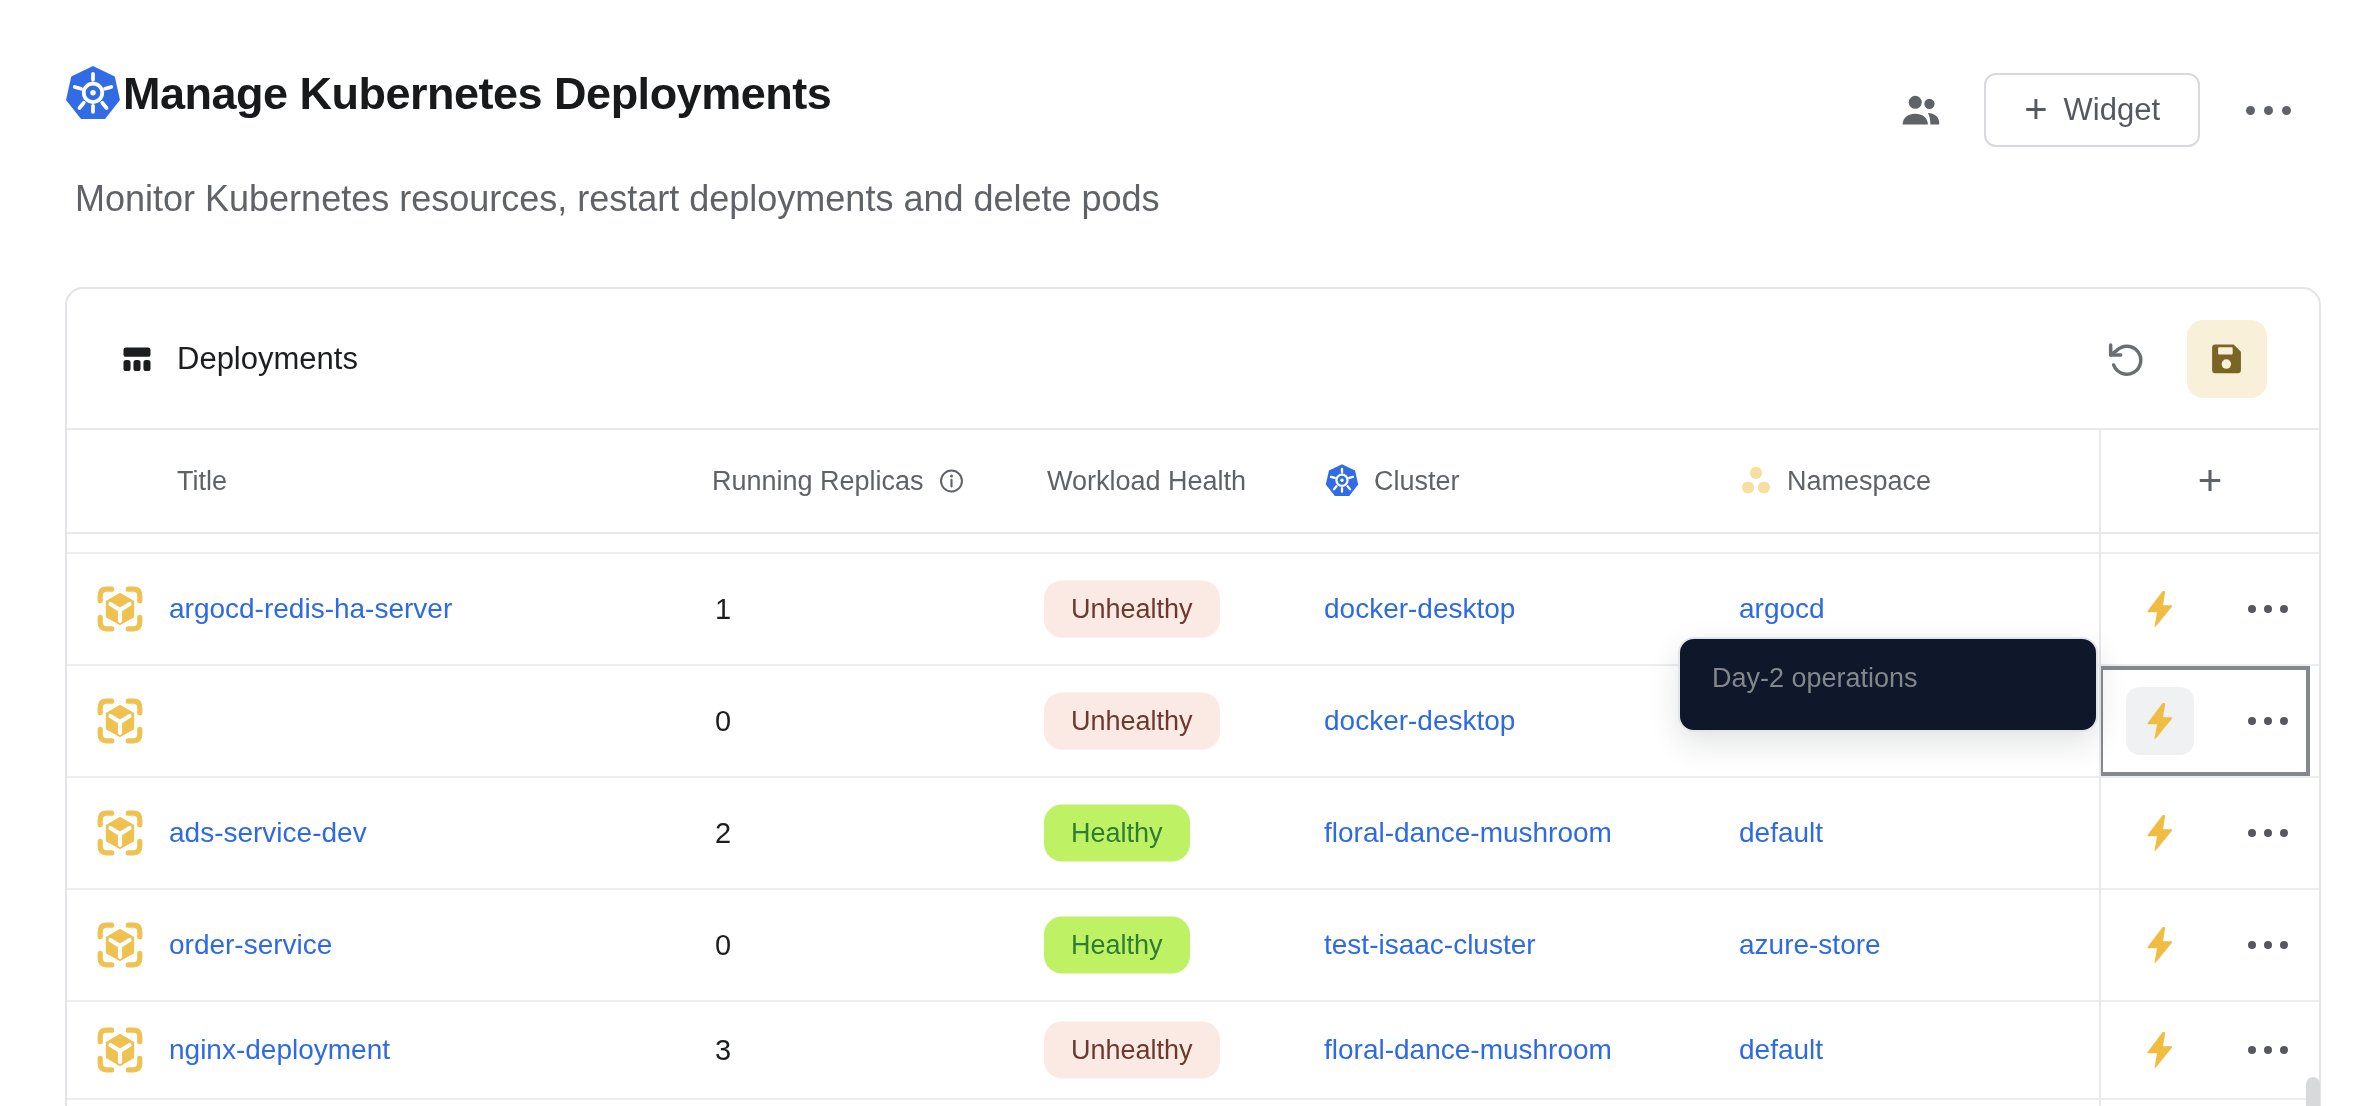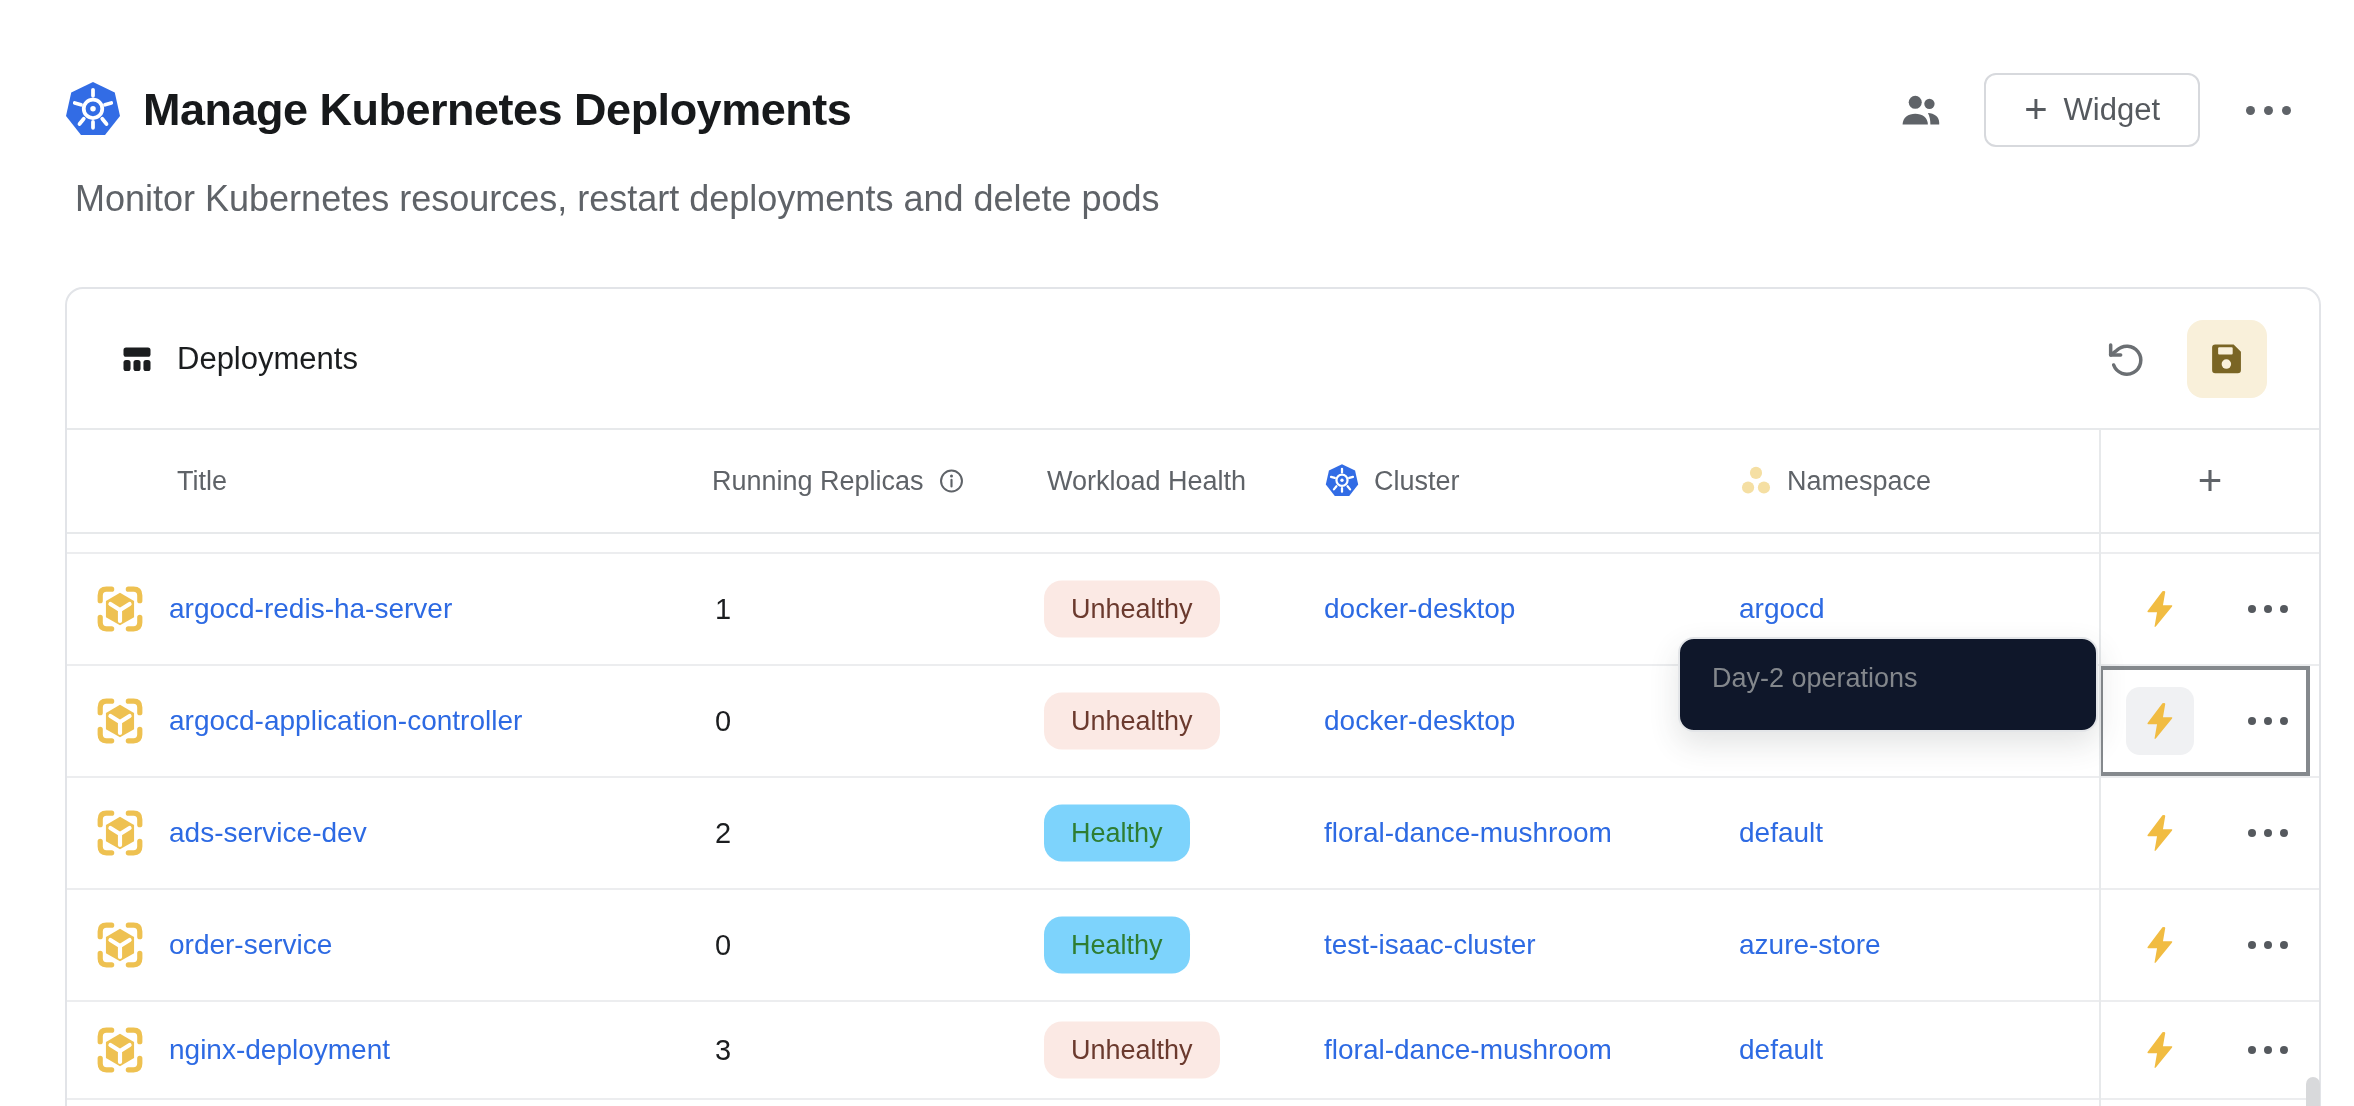--- a/index.html
+++ b/index.html
@@ -4,21 +4,21 @@
 <style>
   * { box-sizing: border-box; }
   html,body { margin:0; padding:0; background:#fff; }
   #screen {
     position:relative; width:2354px; height:1106px; overflow:hidden;
     background:#fff; font-family:"Liberation Sans", sans-serif; color:#1E2022;
   }
   svg { display:block; }
 
   
-  .title-row { position:absolute; left:63px; top:80px; display:flex; align-items:center; gap:20px; }
+  .title-row { position:absolute; left:63px; top:64px; display:flex; align-items:center; }
   .k8s-logo { width:60px; height:60px; }
   h1.page-title { margin:0; font-size:45px; font-weight:700; letter-spacing:-0.5px; color:#17191B; }
   .page-subtitle { position:absolute; left:65px; top:168px; margin:10px; font-size:36px; color:#5F6368; }
 
   .header-actions { position:absolute; top:73px; right:57px; display:flex; align-items:center; gap:40px; height:74px; }
   .people-icon { width:46px; height:46px; cursor:pointer; }
   .widget-btn {
     display:flex; align-items:center; gap:16px; height:74px; padding:0 38px;
     background:#fff; border:2px solid #D7D9DD; border-radius:12px;
     font-family:inherit; font-size:31px; color:#55595E; cursor:pointer;
@@ -57,21 +57,21 @@
   .tbody { position:relative; }
   .sliver { height:20px; border-bottom:2px solid #ECEDEF; }
   .row { position:relative; height:112px; border-bottom:2px solid #ECEDEF; }
   .row:last-child { height:98px; }
   .cell { position:absolute; top:50%; transform:translateY(-50%); white-space:nowrap; }
   .dep-icon { width:50px; height:50px; left:28px; }
   .c-title   { left:102px; }
   .c-replicas{ left:648px; font-size:29px; color:#1B1D1F; }
   .c-badge   { left:977px; font-size:27px; font-weight:500; padding:13px 27px; border-radius:18px; }
   .c-badge.unhealthy { background:#FBE9E4; color:#6B3A2E; }
-  .c-badge.healthy   { background:#7dd3fc; color:#2E7D32; }
+  .c-badge.healthy   { background:#bef264; color:#2E7D32; }
   .c-cluster { left:1257px;text-align:center; }
   .c-ns      { left:1672px; }
   a.link { color:#2D6AE3; text-decoration:none; font-size:28px; font-weight:500; }
 
   .actions { position:absolute; left:2032px; top:0; bottom:0; width:224px; display:flex; align-items:center; justify-content:center; gap:46px; }
   .bolt-btn { width:68px; height:68px; display:flex; align-items:center; justify-content:center; border-radius:14px; cursor:pointer; }
   .bolt-btn svg { width:42px; height:42px; }
   .bolt-btn.active { background:#F0F1F3; }
   .row-kebab { display:flex; gap:8px; cursor:pointer; padding:8px; }
   .row-kebab i { width:8px; height:8px; border-radius:50%; background:#55595E; }
@@ -252,21 +252,20 @@
               <i></i>
               <i></i>
             </span>
         </div>
       </div>
 
       <div class="row">
         <svg class="cell dep-icon">
             <use href="#i-dep"></use>
           </svg>
-        <a class="cell c-title link">argocd-application-controller</a>
         <span class="cell c-replicas">0</span>
         <span class="cell c-badge unhealthy">Unhealthy</span>
         <a class="cell c-cluster link">docker-desktop</a>
         <a class="cell c-ns link"></a>
         <div class="actions selected">
           <span class="bolt-btn active">
             <svg>
                 <use href="#i-bolt"></use>
               </svg>
           </span>

